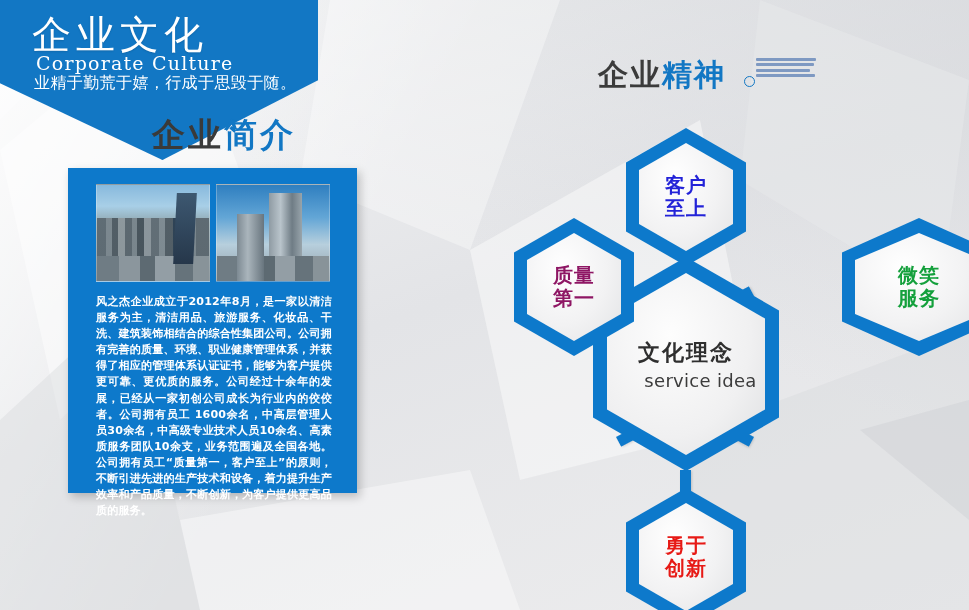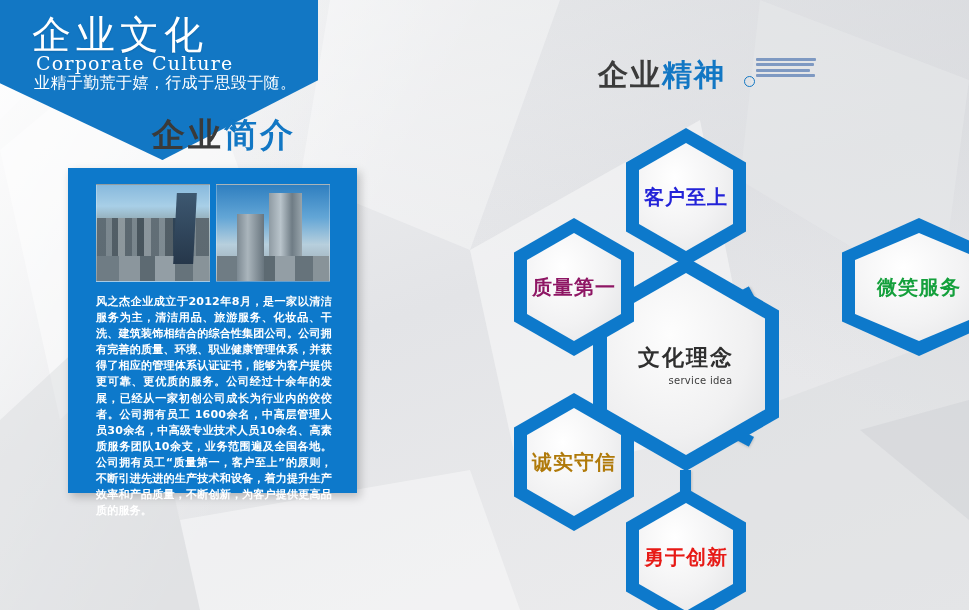--- a/index.html
+++ b/index.html
@@ -103,37 +103,37 @@
   .hex .ring{
     position:absolute;inset:0;
     background:#0d79cb;
     clip-path:polygon(50% 0,100% 25%,100% 75%,50% 100%,0 75%,0 25%);
     filter:drop-shadow(1px 2px 2px rgba(0,0,0,.22));
   }
   .hex .face{
     position:absolute;left:13px;top:15px;right:13px;bottom:15px;
     background:radial-gradient(ellipse at 38% 32%,#ffffff 0%,#f2f2f3 55%,#e2e3e5 100%);
     clip-path:polygon(50% 0,100% 25%,100% 75%,50% 100%,0 75%,0 25%);
-    display:flex;flex-direction:row;align-items:center;justify-content:center;
+    display:flex;flex-direction:column;align-items:center;justify-content:center;
   }
   .hex .t1,.hex .t2{font-size:20px;font-weight:700;line-height:23px;letter-spacing:1px;}
   .center-hex{position:absolute;width:186px;height:214px;}
   .center-hex .ring{
     position:absolute;inset:0;background:#0d79cb;
     clip-path:polygon(50% 0,100% 25%,100% 75%,50% 100%,0 75%,0 25%);
     filter:drop-shadow(1px 2px 3px rgba(0,0,0,.2));
   }
   .center-hex .face{
     position:absolute;left:14px;top:16px;right:14px;bottom:16px;
     background:radial-gradient(ellipse at 40% 34%,#fdfdfd 0%,#f0f0f1 60%,#dedfe1 100%);
     clip-path:polygon(50% 0,100% 25%,100% 75%,50% 100%,0 75%,0 25%);
     display:flex;flex-direction:column;align-items:center;justify-content:center;gap:2px;
   }
   .center-hex .ct{font-size:22px;font-weight:700;color:#2f2f2f;letter-spacing:2px;}
-  .center-hex .cs{font-size:10px;color:#3c3c3c;letter-spacing:.3px;margin-left:29px;}
+  .center-hex .cs{font-size:18px;color:#3c3c3c;letter-spacing:.3px;margin-left:29px;}
 
   .connector{position:absolute;background:#0d79cb;filter:drop-shadow(1px 1px 1px rgba(0,0,0,.15));}
 </style>
 </head>
 <body>
 
 <div id="stage">
 
   <svg class="facet" width="969" height="610" viewBox="0 0 969 610" style="left:0;top:0;">
     <polygon points="0,150 180,0 260,230 60,420" fill="#ffffff" opacity=".45"></polygon>
@@ -225,22 +225,15 @@
 
 
     <div class="hex" style="left:128px;top:370px;">
       <div class="ring"></div>
       <div class="face">
         <div class="t1" style="color:#e71a16">勇于</div>
         <div class="t2" style="color:#e71a16">创新</div>
       </div>
     </div>
 
-    <div class="hex" style="left:16px;top:275px;">
-      <div class="ring"></div>
-      <div class="face">
-        <div class="t1" style="color:#b07a0a">诚实</div>
-        <div class="t2" style="color:#b07a0a">守信</div>
-      </div>
-    </div>
 
   </div>
 </div>
 
 </body></html>

